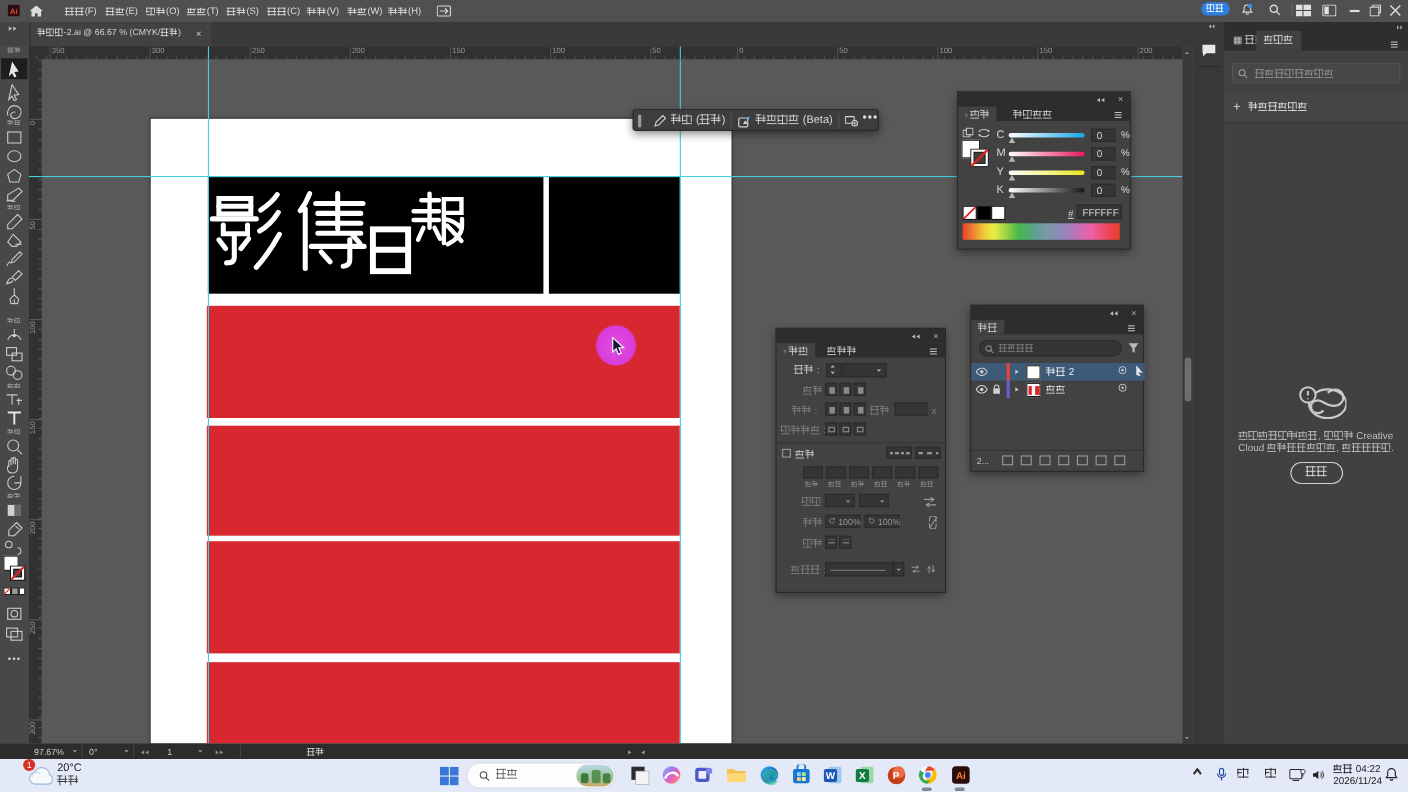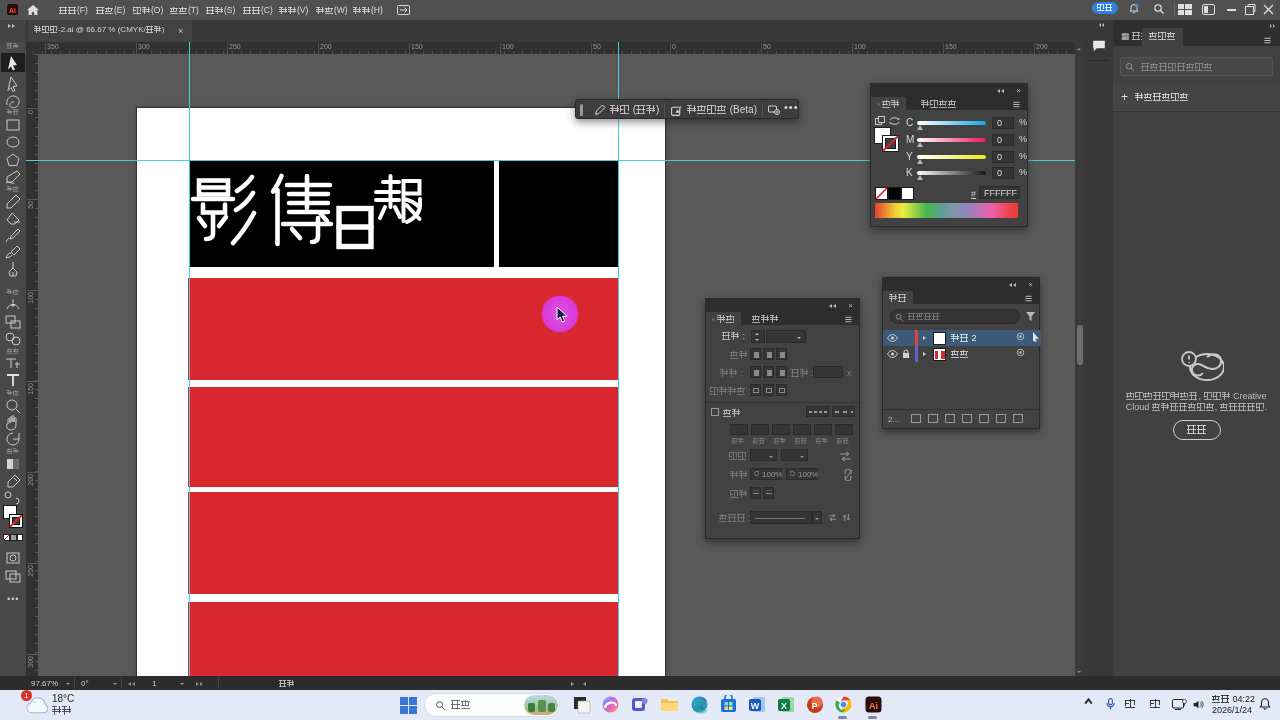--- a/index.html
+++ b/index.html
@@ -832,21 +832,21 @@
  <span class="abs" style="left:583px;top:3px;color:#9a9a9a;font-size:8px"><i style="display: inline-block; width: 0px; height: 0px; border-right: 3.36px solid; border-top: 2.72px solid transparent; border-bottom: 2.72px solid transparent; margin-right: 1px;"></i></span>
 </div>
 
 <div id="taskbar">
 
  <svg class="tbi" style="left:25px;top:3px;width:25px;height:25px" viewBox="0 0 24 24">
         <path d="M7 19a5 5 0 01-1.2-9.9A7 7 0 0119.3 11a4.2 4.2 0 01-1.3 8z" fill="#f7fafd" stroke="#9db8d8"></path>
         <path d="M4 13a4 4 0 017-3" fill="none" stroke="#c5d6ec"></path>
       </svg>
  <div class="abs" style="left:21px;top:0px;width:11px;height:11px;border-radius:50%;background:#d93025;color:#fff;font-size:8px;text-align:center;line-height:11px">1</div>
- <span class="abs" style="left:52px;top:3px;font-size:10px;color:#1b1b1b">18°C</span>
+ <span class="abs" style="left:52px;top:3px;font-size:10px;color:#1b1b1b">20°C</span>
  <span class="abs" style="left:52px;top:15px;font-size:10px;color:#333"><i class="g" style="width: 9px; height: 9px; margin-right: 1px; vertical-align: -0.8px; background: linear-gradient(rgb(51, 51, 51), rgb(51, 51, 51)) 0px 0px / 55% 0.8px no-repeat, linear-gradient(rgb(51, 51, 51), rgb(51, 51, 51)) 0px 33% / 100% 0.8px no-repeat, linear-gradient(rgb(51, 51, 51), rgb(51, 51, 51)) 0px 66% / 100% 0.8px no-repeat, linear-gradient(rgb(51, 51, 51), rgb(51, 51, 51)) 30% 0px / 0.8px 100% no-repeat, linear-gradient(rgb(51, 51, 51), rgb(51, 51, 51)) 85% 20% / 0.8px 80% no-repeat;"></i><i class="g" style="width: 9px; height: 9px; margin-right: 1px; vertical-align: -0.8px; background: linear-gradient(rgb(51, 51, 51), rgb(51, 51, 51)) 0px 0px / 55% 0.8px no-repeat, linear-gradient(rgb(51, 51, 51), rgb(51, 51, 51)) 0px 33% / 100% 0.8px no-repeat, linear-gradient(rgb(51, 51, 51), rgb(51, 51, 51)) 0px 66% / 100% 0.8px no-repeat, linear-gradient(rgb(51, 51, 51), rgb(51, 51, 51)) 30% 0px / 0.8px 100% no-repeat, linear-gradient(rgb(51, 51, 51), rgb(51, 51, 51)) 85% 20% / 0.8px 80% no-repeat;"></i></span>
 
  <svg class="tbi" style="left:400px" width="17" height="17" viewBox="0 0 17 17">
         <rect x="0" y="0" width="8" height="8" fill="#3b77d8"></rect>
         <rect x="9" y="0" width="8" height="8" fill="#3b77d8"></rect>
         <rect x="0" y="9" width="8" height="8" fill="#3b77d8"></rect>
         <rect x="9" y="9" width="8" height="8" fill="#3b77d8"></rect>
       </svg>
 
  <div class="abs" style="left:424px;top:3px;width:136px;height:24px;background:#fdfdfe;border:1px solid #d9dde8;border-radius:12px">
@@ -953,18 +953,18 @@
         <rect x="1" y="3" width="22" height="17" rx="2" fill="none" stroke="#222" stroke-width="2"></rect>
         <path d="M6 23h12" stroke="#222" stroke-width="2"></path>
         <circle cx="25" cy="7" r="4" fill="#eef" stroke="#222" stroke-width="1.5"></circle>
         <path d="M25 11v5" stroke="#222" stroke-width="1.5"></path>
       </svg>
  <svg class="abs" style="left:1192px;top:8px" width="13" height="13" viewBox="0 0 24 24">
         <path d="M3 9v6h4l5 4V5L7 9z" fill="#222"></path>
         <path d="M15 8a5 5 0 010 8M17.5 5.5a8.5 8.5 0 010 13" fill="none" stroke="#222" stroke-width="1.6"></path>
       </svg>
  <span class="abs" style="left:1212px;top:4px;font-size:9px;color:#1b1b1b"><i class="g" style="width: 8px; height: 8px; margin-right: 1px; vertical-align: -0.72px; background: linear-gradient(rgb(27, 27, 27), rgb(27, 27, 27)) 0px 14% / 100% 0.8px no-repeat, linear-gradient(rgb(27, 27, 27), rgb(27, 27, 27)) 0px 62% / 80% 0.8px no-repeat, linear-gradient(rgb(27, 27, 27), rgb(27, 27, 27)) 0px 98% / 100% 0.8px no-repeat, linear-gradient(rgb(27, 27, 27), rgb(27, 27, 27)) 45% 0px / 0.8px 55% no-repeat, linear-gradient(rgb(27, 27, 27), rgb(27, 27, 27)) 12% 40% / 0.8px 60% no-repeat, linear-gradient(rgb(27, 27, 27), rgb(27, 27, 27)) 88% 50% / 0.8px 50% no-repeat;"></i><i class="g" style="width: 8px; height: 8px; margin-right: 1px; vertical-align: -0.72px; background: linear-gradient(rgb(27, 27, 27), rgb(27, 27, 27)) 0px 0px / 100% 0.8px no-repeat, linear-gradient(rgb(27, 27, 27), rgb(27, 27, 27)) 0px 48% / 100% 0.8px no-repeat, linear-gradient(rgb(27, 27, 27), rgb(27, 27, 27)) 0px 100% / 100% 0.8px no-repeat, linear-gradient(rgb(27, 27, 27), rgb(27, 27, 27)) 18% 0px / 0.8px 100% no-repeat, linear-gradient(rgb(27, 27, 27), rgb(27, 27, 27)) 78% 0px / 0.8px 100% no-repeat;"></i> 04:22</span>
- <span class="abs" style="left:1212px;top:15px;font-size:9px;color:#1b1b1b">2026/1/24</span>
+ <span class="abs" style="left:1212px;top:15px;font-size:9px;color:#1b1b1b">2026/11/24</span>
  <svg class="abs" style="left:1258px;top:7px" width="14" height="14" viewBox="0 0 24 24">
         <path d="M12 3a6 6 0 00-6 6v5l-2 3h16l-2-3V9a6 6 0 00-6-6zM10 19a2 2 0 004 0" fill="none" stroke="#222" stroke-width="1.8"></path>
       </svg>
 </div>
 
 </div>
 </body></html>

